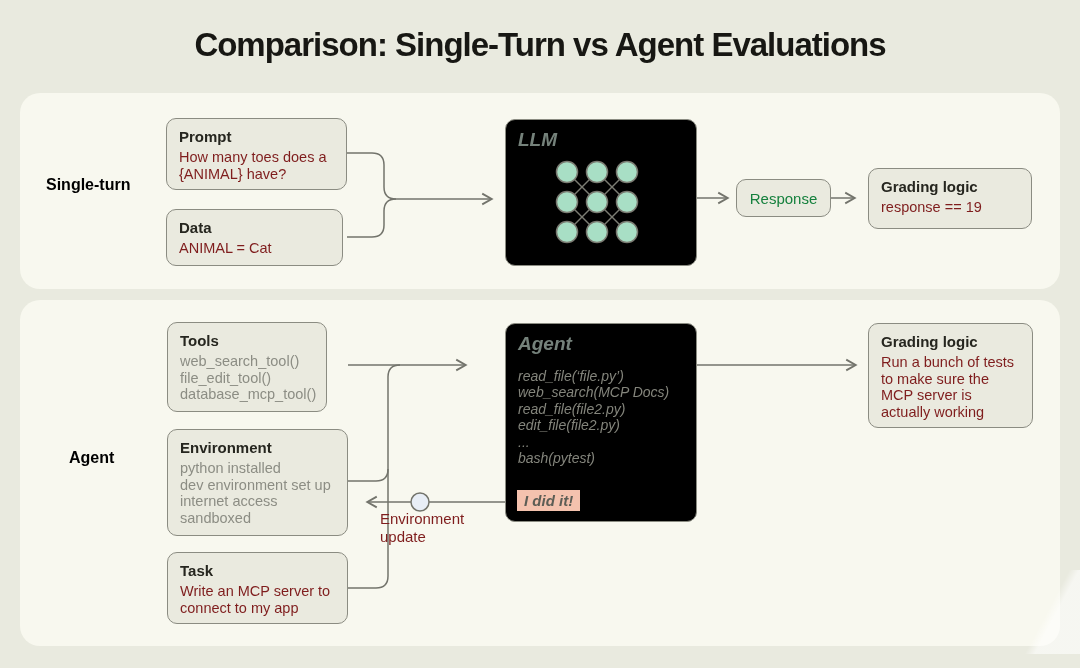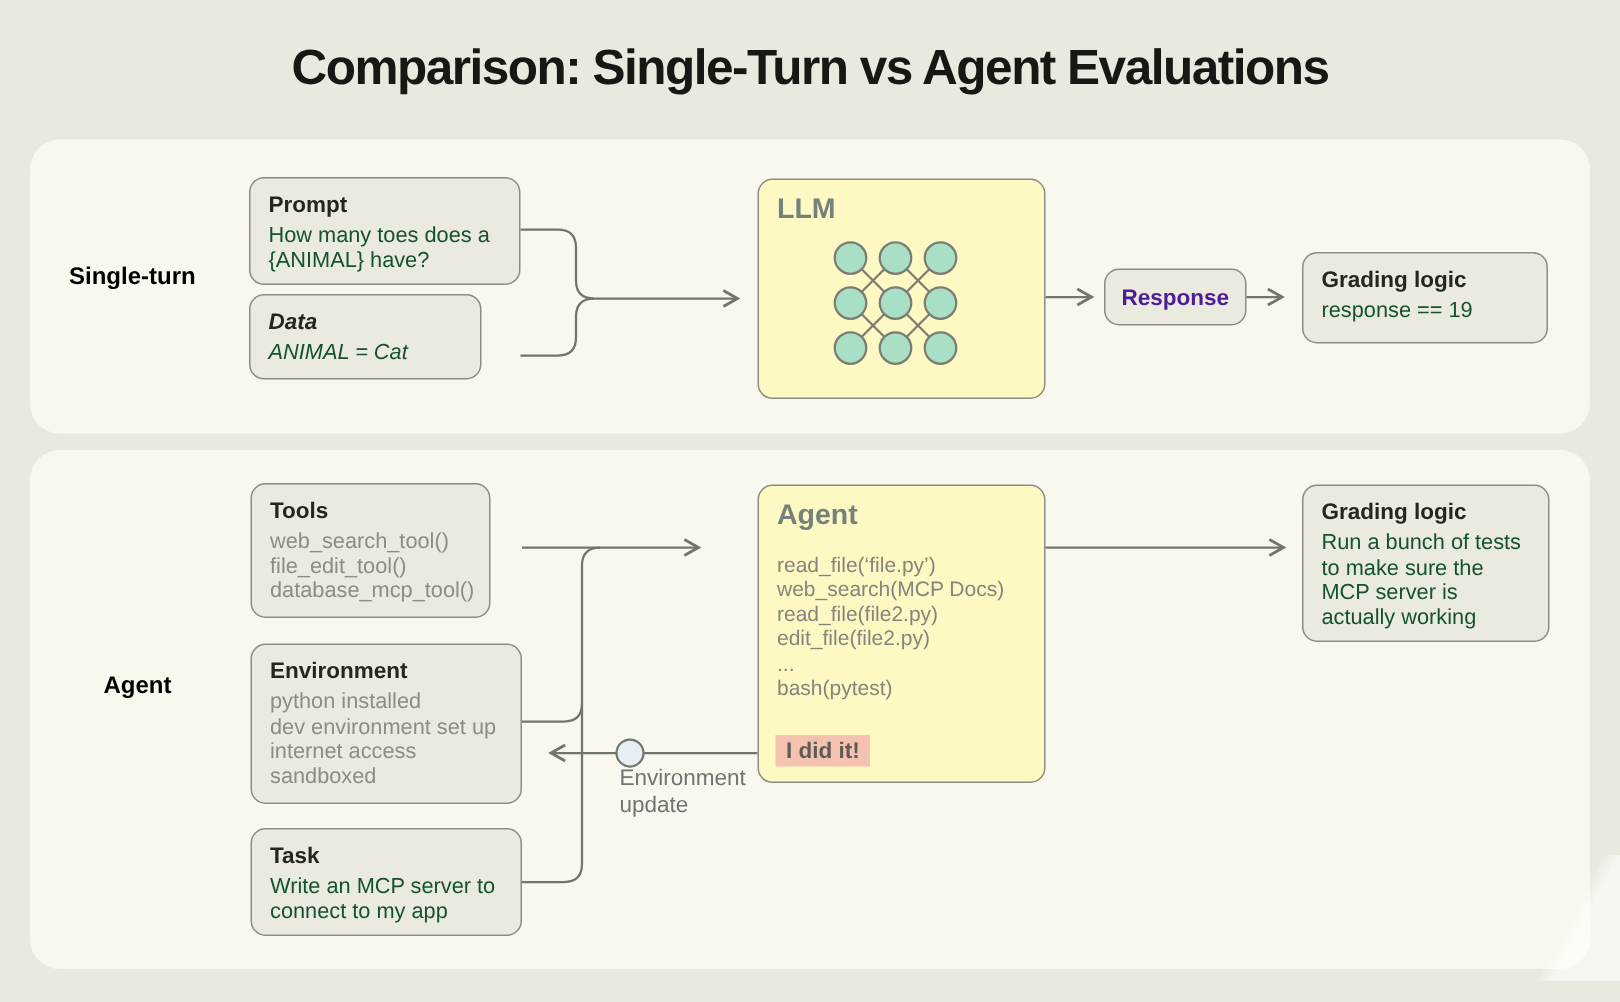--- a/index.html
+++ b/index.html
@@ -32,55 +32,54 @@
     font-size: 16px; font-weight: 700; color: #000000;
   }
 
   .box {
     position: absolute;
     background: #eaeadf;
     border: 1.5px solid #8b8c82;
     border-radius: 10px;
     padding: 9px 12px;
   }
-  .box.mint { background: #fef9c3; }
+  .box.mint { background: #000000; font-style: italic; }
 
   .box-header {
     font-size: 15px; font-weight: 700; color: #26261f;
     margin-bottom: 4px;
   }
   .box-body {
-    font-size: 14.5px; color: #14532d; line-height: 1.14;
+    font-size: 14.5px; color: #7f1d1d; line-height: 1.14;
   }
   .box-lines div { font-size: 14.5px; color: #8c8d84; line-height: 1.14; }
 
   .mint-header {
     font-size: 19px; font-weight: 700; color: #75827b;
     margin-bottom: 13px;
   }
 
   .response-box {
     display: flex; align-items: center; justify-content: center;
-    font-size: 15px; color: #4c1d95;
+    font-size: 15px; color: #15803d;
     padding: 0;
-    font-weight: bold;
   }
 
   .agent-lines div { font-size: 14px; color: #84857c; line-height: 1.17; }
 
   .did-it {
     position: absolute; left: 11px; top: 166px;
     background: #f4c2ae; color: #5c5d55;
     font-size: 15px; font-weight: 600;
     padding: 2px 7px;
   }
 
   .env-update-label {
-    position: absolute; left: 413px; top: 510px; width: 110px;
-    font-size: 15px; color: #737373; line-height: 1.18;
+    position: absolute; left: 380px; top: 510px; width: 110px;
+    font-size: 15px; color: #7f1d1d; line-height: 1.18;
   }
 
   svg.connectors {
     position: absolute; inset: 0;
     width: 1080px; height: 668px;
     pointer-events: none;
   }
 
   .nn-svg { position: absolute; left: 0; top: 0; }
 
@@ -129,21 +128,21 @@
     </g>
   </svg>
 
   <div class="side-label" style="left:46px; top:176px;">Single-turn</div>
 
   <div class="box" style="left:166px; top:118px; width:181px; height:72px;">
     <div class="box-header">Prompt</div>
     <div class="box-body">How many toes does a {ANIMAL} have?</div>
   </div>
 
-  <div class="box" style="left:166px; top:196px; width:155px; height:57px;font-style:italic;">
+  <div class="box" style="left:166px; top:209px; width:177px; height:57px;">
     <div class="box-header">Data</div>
     <div class="box-body">ANIMAL = Cat</div>
   </div>
 
   <div class="box mint" style="left:505px; top:119px; width:192px; height:147px;">
     <div class="mint-header">LLM</div>
     <svg class="nn-svg" width="192" height="147" viewBox="0 0 192 147">
       <g stroke="#7b7c73" stroke-width="1.5">
         <line x1="61" y1="52" x2="91" y2="82"></line>
           <line x1="91" y1="52" x2="61" y2="82"></line>

